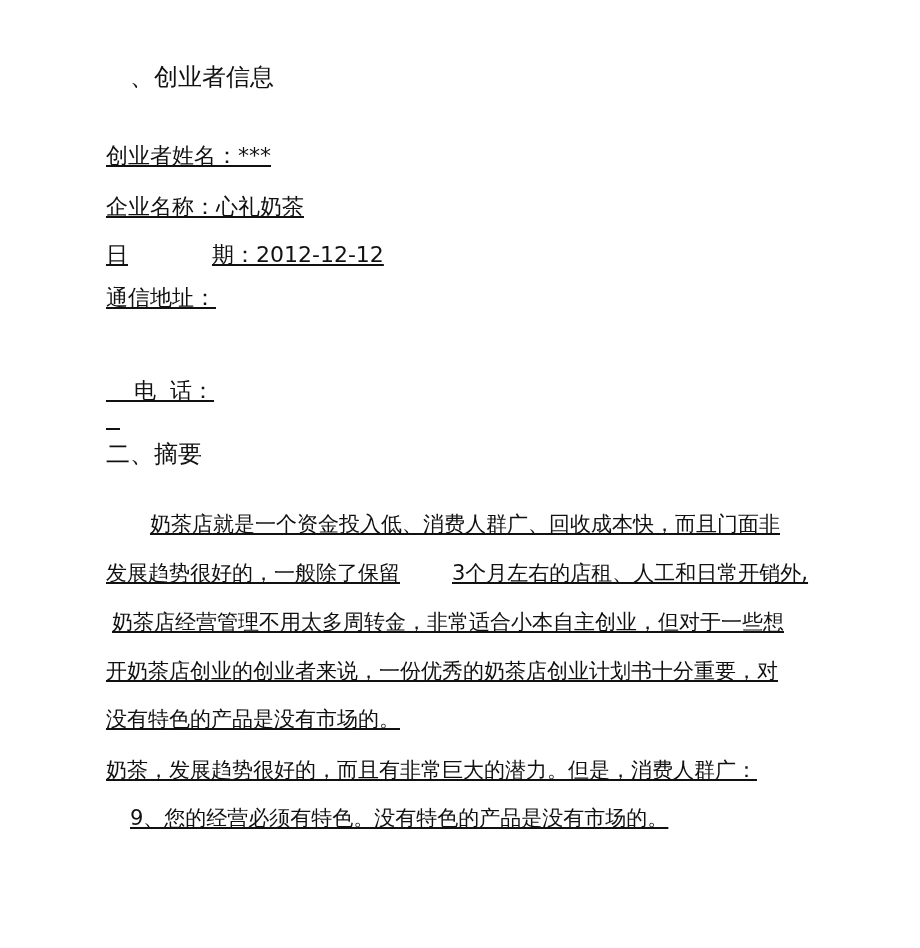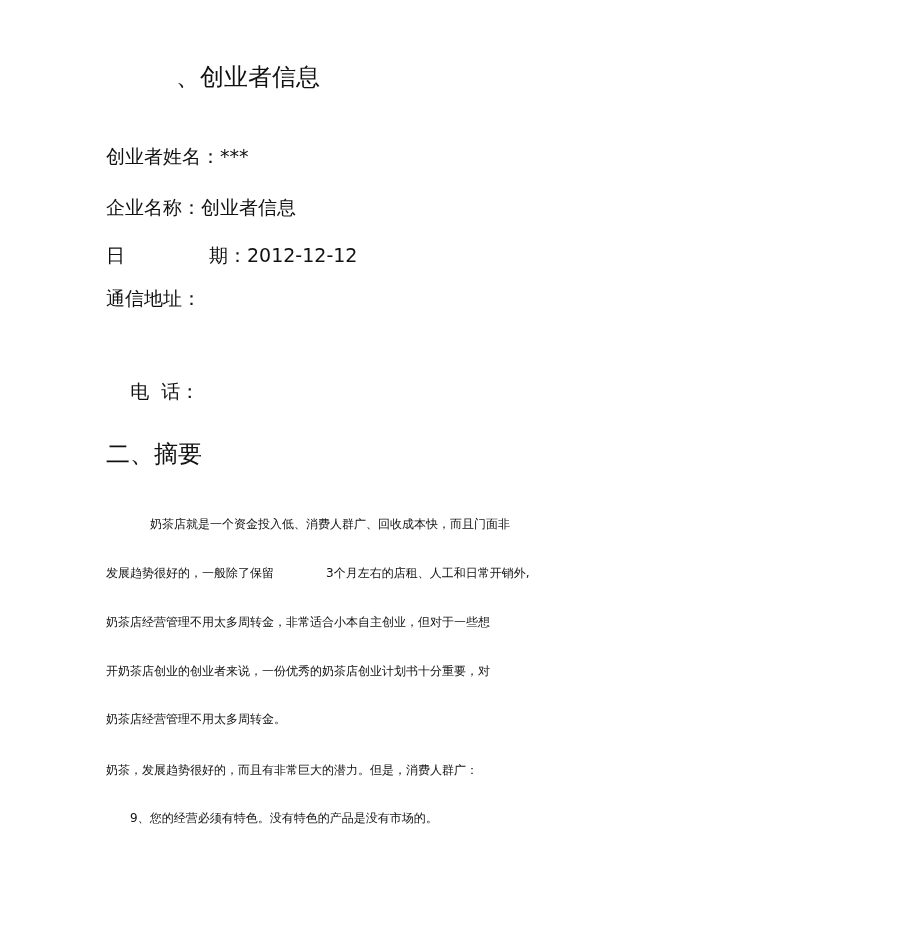--- a/index.html
+++ b/index.html
@@ -10,37 +10,37 @@
   body {
     width: 920px;
     height: 948px;
     position: relative;
     overflow: hidden;
     font-family: "DejaVu Sans", "Liberation Sans", sans-serif;
     color: #111111;
   }
   .abs { position: absolute; white-space: nowrap; }
   .h1 { font-size: 24px; line-height: 30px; }
-  .field { font-size: 19px; line-height: 28px; }
-  .para { font-size: 12px; line-height: 22px; }
+  .field { font-size: 22px; line-height: 28px; text-decoration: underline; }
+  .para { font-size: 21px; line-height: 22px; text-decoration: underline; }
   .gap { display: inline-block; }
 </style>
 </head>
 <body>
 
 <div>
 
-  <div class="abs h1" style="left:130px; top:62px;margin-left:46px;">、创业者信息</div>
+  <div class="abs h1" style="left:130px; top:62px;">、创业者信息</div>
 
   <div class="abs field" style="left:106px; top:142px;">
     <span>创业者姓名：</span><span>***</span>
   </div>
 
   <div class="abs field" style="left:106px; top:193px;">
-    <span>企业名称：</span><span>创业者信息</span>
+    <span>企业名称：</span><span>心礼奶茶</span>
   </div>
 
   <div class="abs field" style="left:106px; top:241px;">
     <span>日</span><span class="gap" style="width:84px;"></span><span>期：</span><span>2012-12-12</span>
   </div>
 
   <div class="abs field" style="left:106px; top:284px;">
     <span>通信地址：</span><span></span>
   </div>
 
@@ -49,23 +49,23 @@
   </div>
 
   <div class="abs h1" style="left:106px; top:439px;">二、摘要</div>
 
   <div class="abs para" style="left:150px; top:513px;">奶茶店就是一个资金投入低、消费人群广、回收成本快，而且门面非</div>
 
   <div class="abs para" style="left:106px; top:562px;">
     <span>发展趋势很好的，一般除了保留</span><span class="gap" style="width:52px;"></span><span>3个月左右的店租、人工和日常开销外,</span>
   </div>
 
-  <div class="abs para" style="left:106px; top:611px;">奶茶店经营管理不用太多周转金，非常适合小本自主创业，但对于一些想</div>
+  <div class="abs para" style="left:112px; top:611px;">奶茶店经营管理不用太多周转金，非常适合小本自主创业，但对于一些想</div>
 
   <div class="abs para" style="left:106px; top:660px;">开奶茶店创业的创业者来说，一份优秀的奶茶店创业计划书十分重要，对</div>
 
-  <div class="abs para" style="left:106px; top:708px;">奶茶店经营管理不用太多周转金。</div>
+  <div class="abs para" style="left:106px; top:708px;">没有特色的产品是没有市场的。</div>
 
   <div class="abs para" style="left:106px; top:759px;">奶茶，发展趋势很好的，而且有非常巨大的潜力。但是，消费人群广：</div>
 
   <div class="abs para" style="left:130px; top:807px;">9、您的经营必须有特色。没有特色的产品是没有市场的。</div>
 
 </div>
 
 </body></html>

